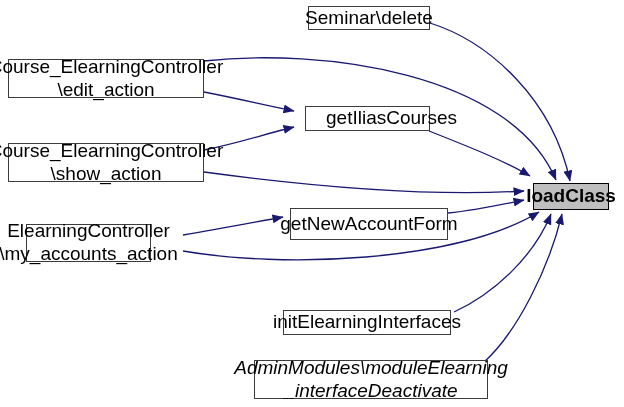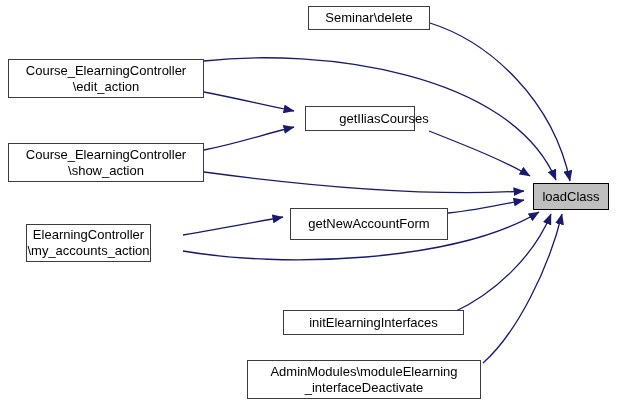--- a/index.html
+++ b/index.html
@@ -21,21 +21,21 @@
     top: 0;
     width: 624px;
     height: 407px;
   }
   .node {
     position: absolute;
     box-sizing: border-box;
     background: #ffffff;
     border: 1px solid #3c3c3c;
     color: #000000;
-    font-size: 13px;
+    font-size: 19px;
     line-height: 1.2;
     display: flex;
     align-items: center;
     justify-content: center;
     text-align: center;
     white-space: pre-line;
     cursor: pointer;
   }
   .node.highlight {
     background: #bfbfbf;
@@ -67,30 +67,30 @@
       <path marker-end="url(#arrow)" d="M454,312 C495,293 534,256 551,214"></path>
       <path marker-end="url(#arrow)" d="M483,363 C517,333 549,268 562,214"></path>
     </g>
   </svg>
 
   <div class="node" style="left:308px; top:6px;  width:122px; height:24px;">Seminar\delete</div>
 
   <div class="node" style="left:8px;   top:59px; width:196px; height:39px;">Course_ElearningController
 \edit_action</div>
 
-  <div class="node" style="left:305px; top:106px; width:110px; height:25px;padding-left:48px;">getIliasCourses</div>
+  <div class="node" style="left:305px; top:106px; width:125px; height:25px;padding-left:48px;">getIliasCourses</div>
 
   <div class="node" style="left:8px;   top:143px; width:196px; height:39px;">Course_ElearningController
 \show_action</div>
 
-  <div class="node highlight" style="left:533px; top:183px; width:76px; height:27px;">loadClass</div>
+  <div class="node highlight" style="left:533px; top:183px; width:76px; height:27px;font-weight:bold;">loadClass</div>
 
   <div class="node" style="left:290px; top:208px; width:158px; height:32px;">getNewAccountForm</div>
 
   <div class="node" style="left:26px;  top:224px; width:125px; height:38px;">ElearningController
 \my_accounts_action</div>
 
-  <div class="node" style="left:283px; top:310px; width:181px; height:25px;">initElearningInterfaces</div>
+  <div class="node" style="left:283px; top:310px; width:168px; height:25px;">initElearningInterfaces</div>
 
-  <div class="node" style="left:247px; top:360px; width:234px; height:39px;">AdminModules\moduleElearning
+  <div class="node" style="left:254px; top:360px; width:234px; height:39px;font-style:italic;">AdminModules\moduleElearning
 _interfaceDeactivate</div>
 
 </div>
 
 </body></html>

